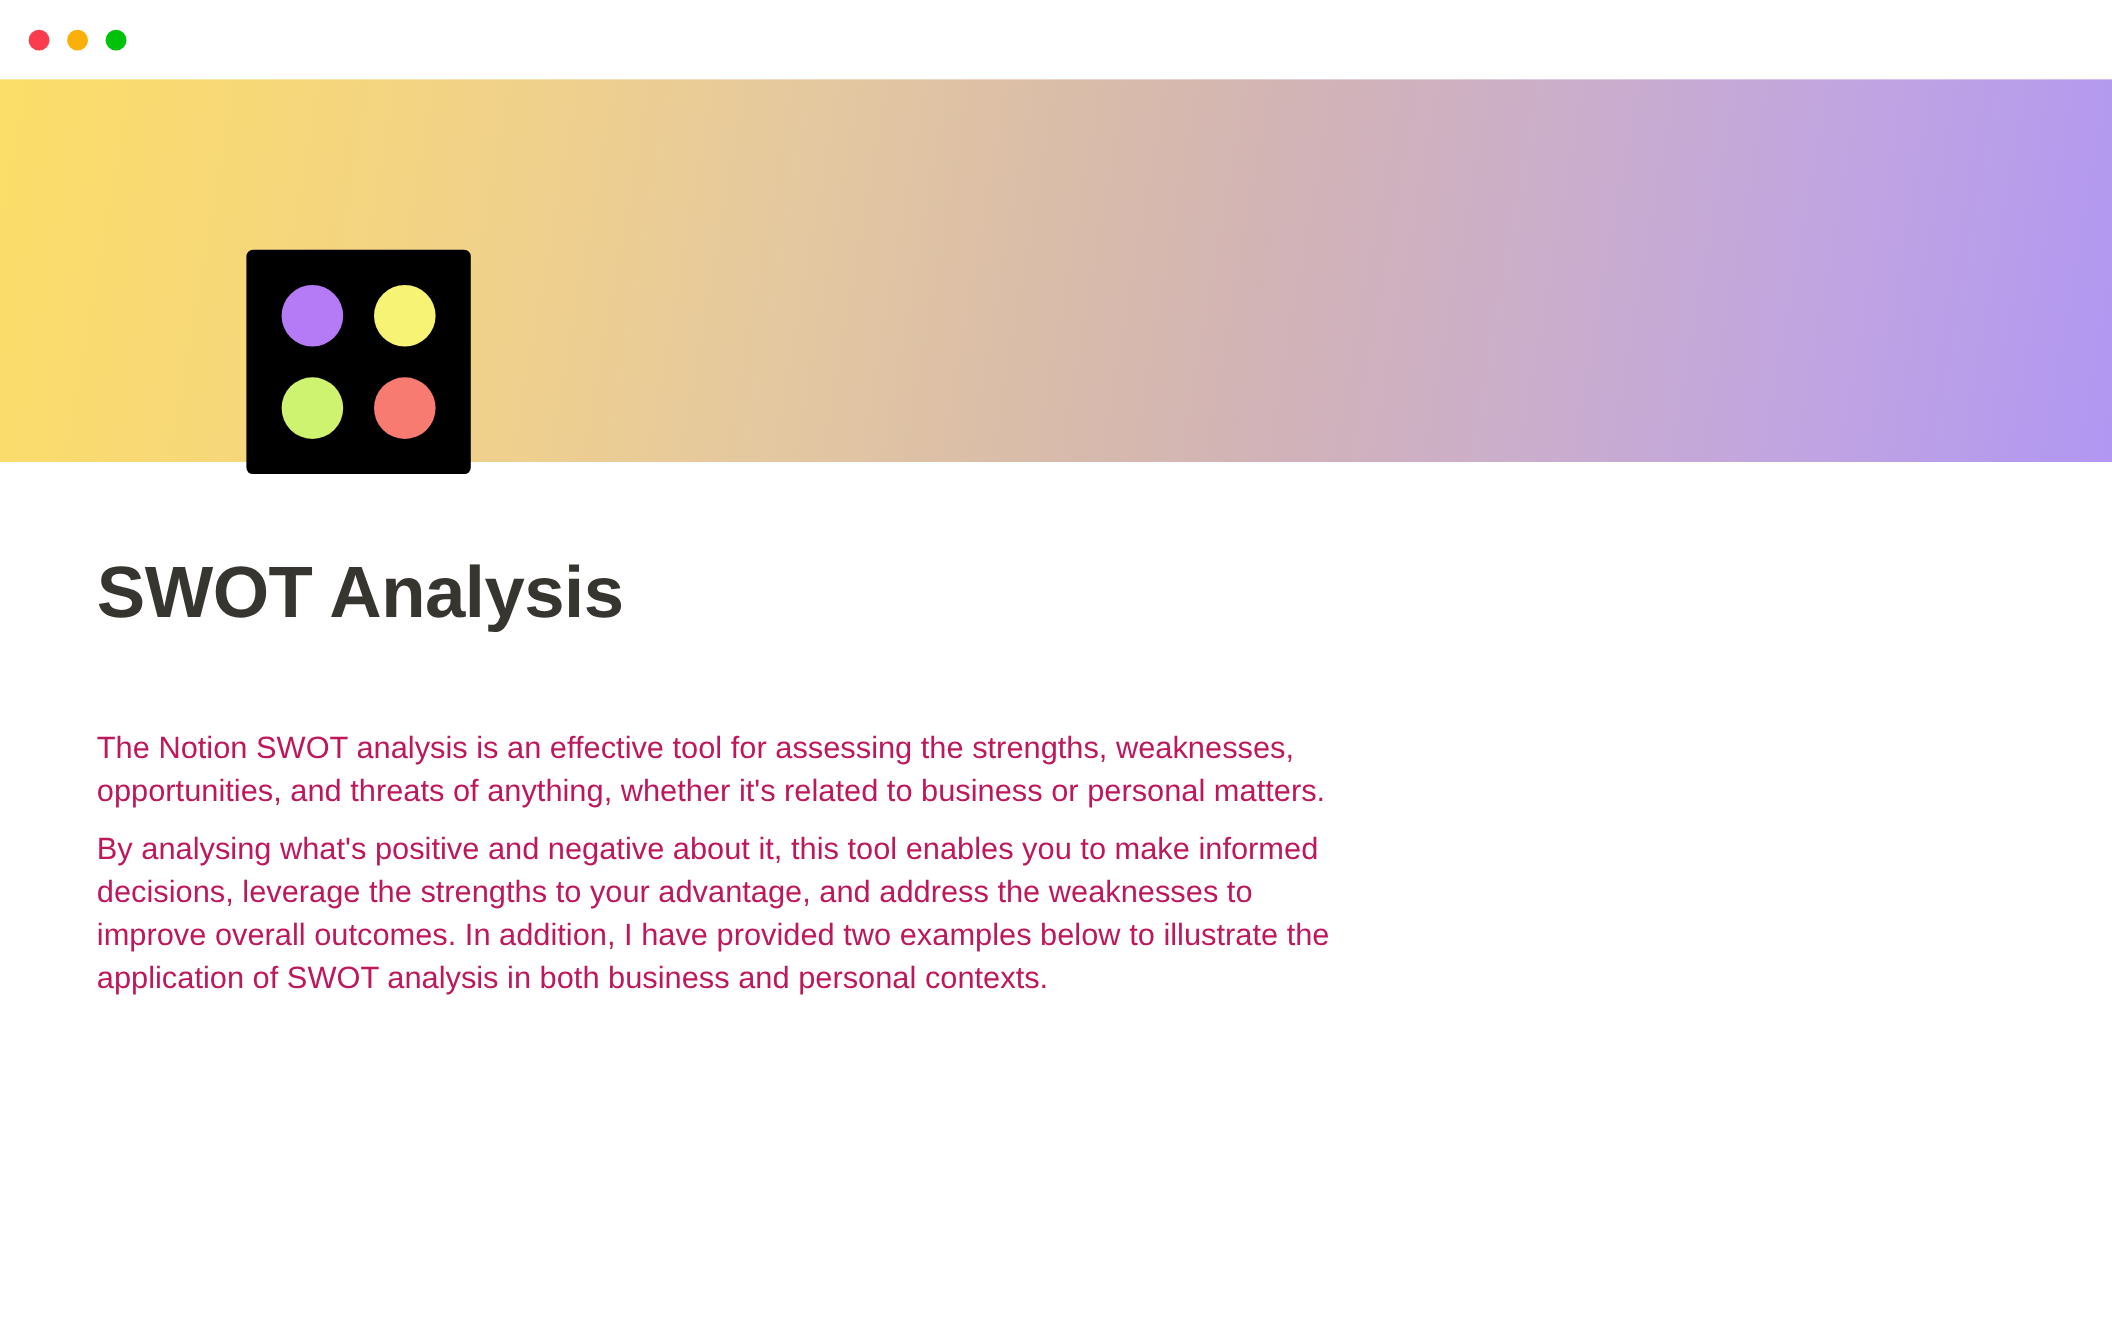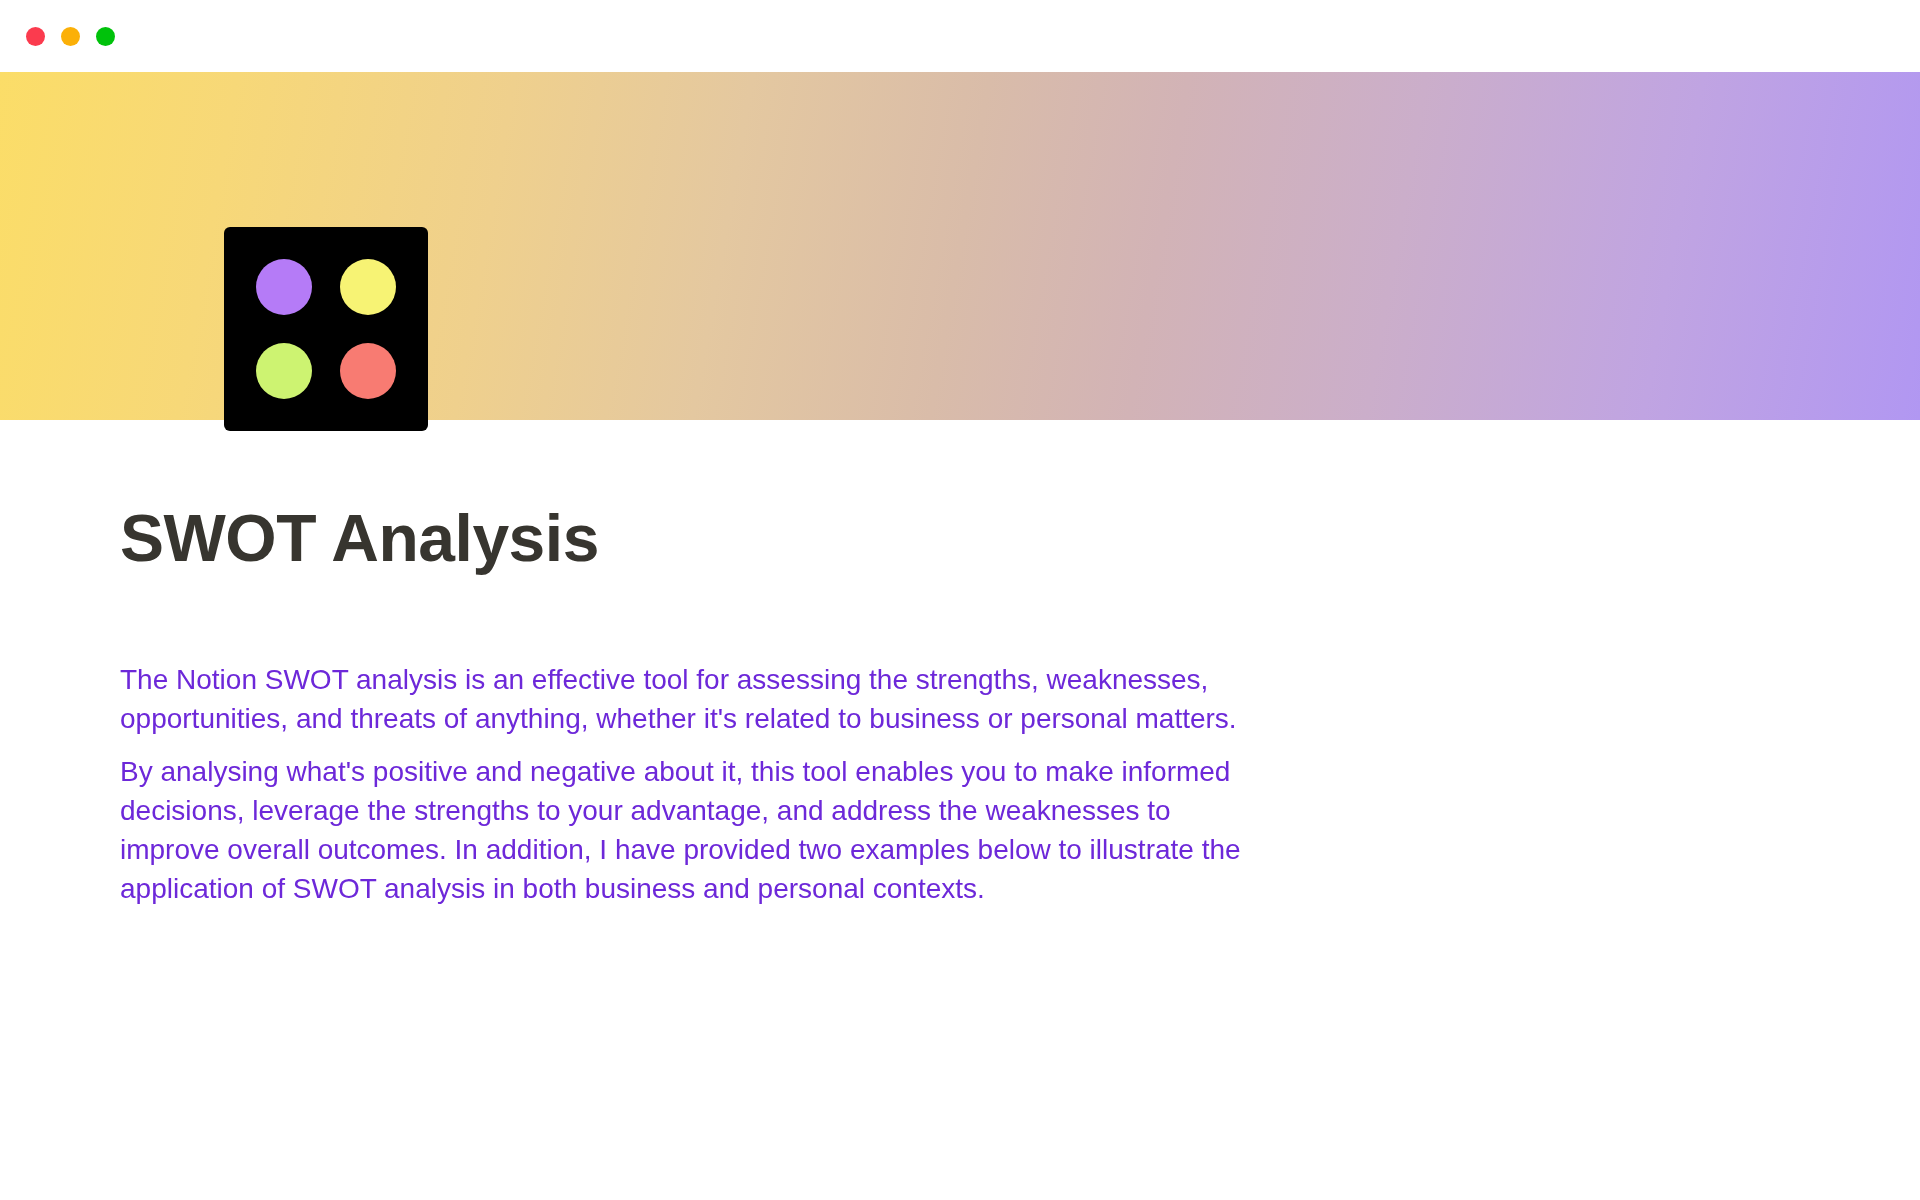--- a/index.html
+++ b/index.html
@@ -89,40 +89,40 @@
     height: 56px;
     border-radius: 50%;
   }
 
   
   .content {
     position: absolute;
     left: 0;
     top: 420px;
     width: 1920px;
-    padding-left: 120px;
+    padding-left: 88px;
     padding-right: 120px;
     z-index: 3;
   }
 
   .page-title {
     margin-top: 82px;
     font-size: 66px;
     line-height: 1.12;
     font-weight: bold;
     color: #37352F;
     letter-spacing: -0.5px;
   }
 
   .body-text {
     max-width: 1150px;
     margin-top: 84px;
     font-size: 28px;
     line-height: 39px;
-    color: #6d28d9;
+    color: #be185d;
   }
   .body-text + .body-text {
     margin-top: 14px;
   }
 </style>
 </head>
 <body>
 
 <div class="window">
 

